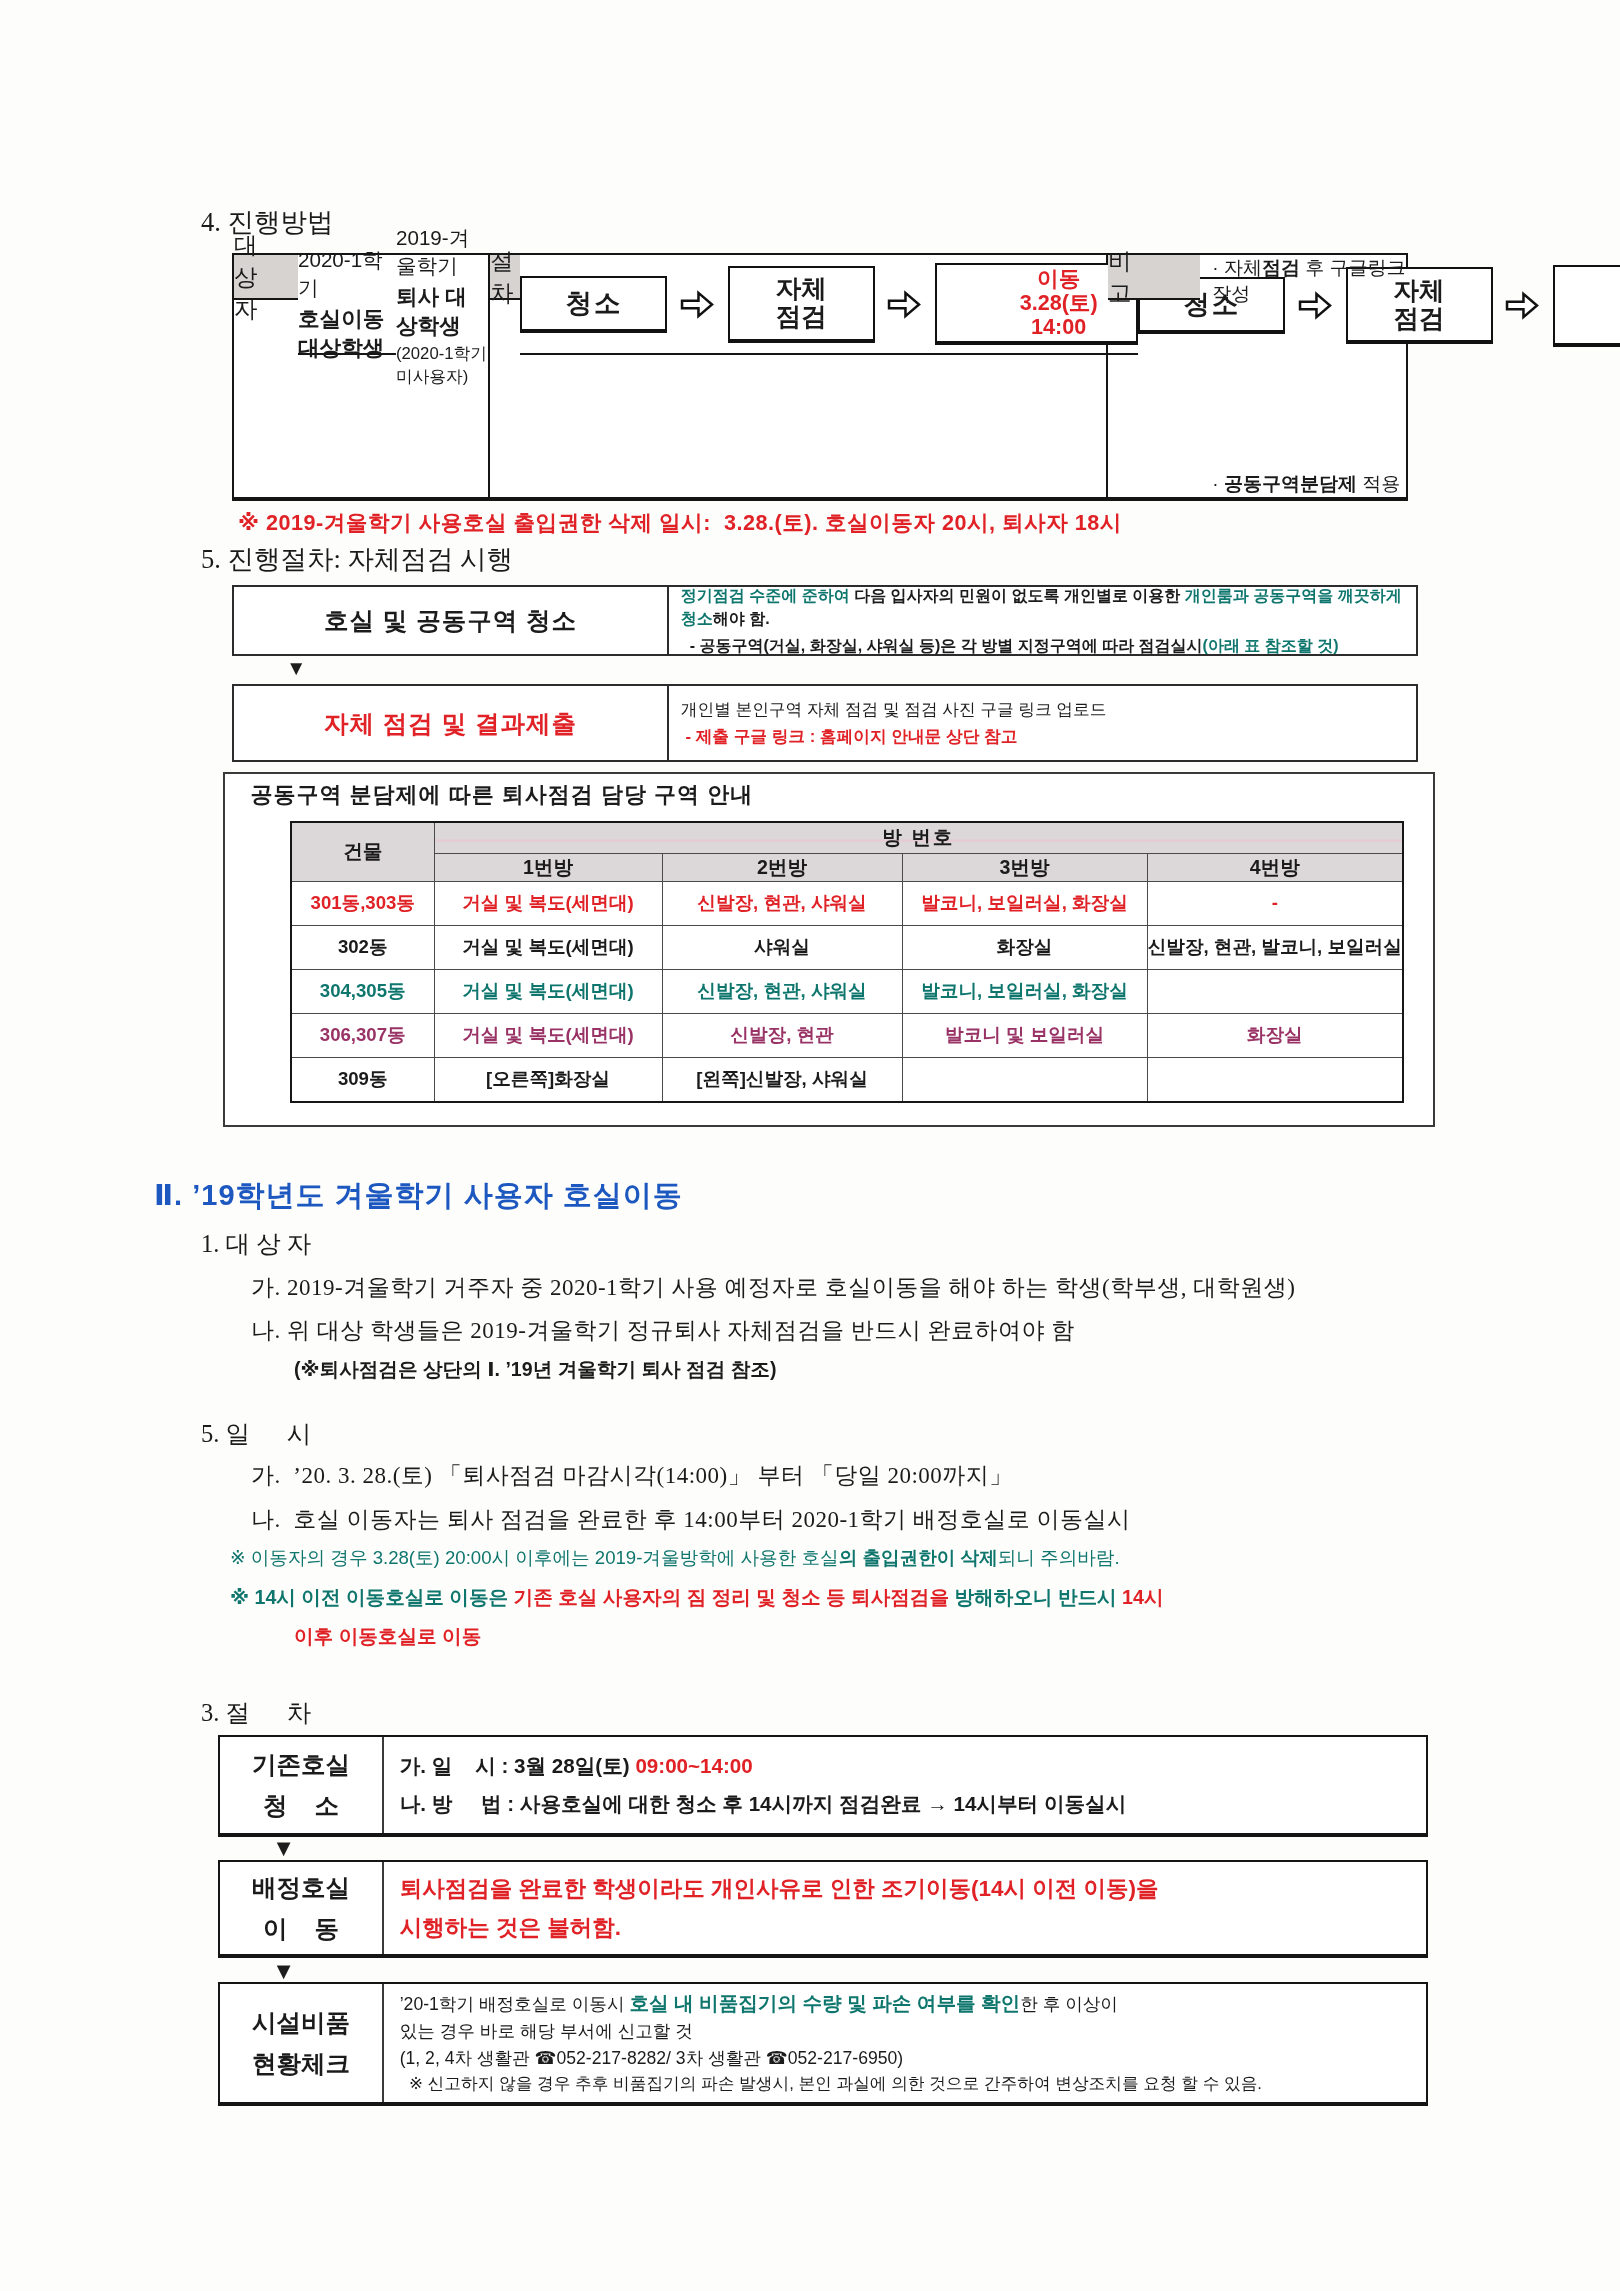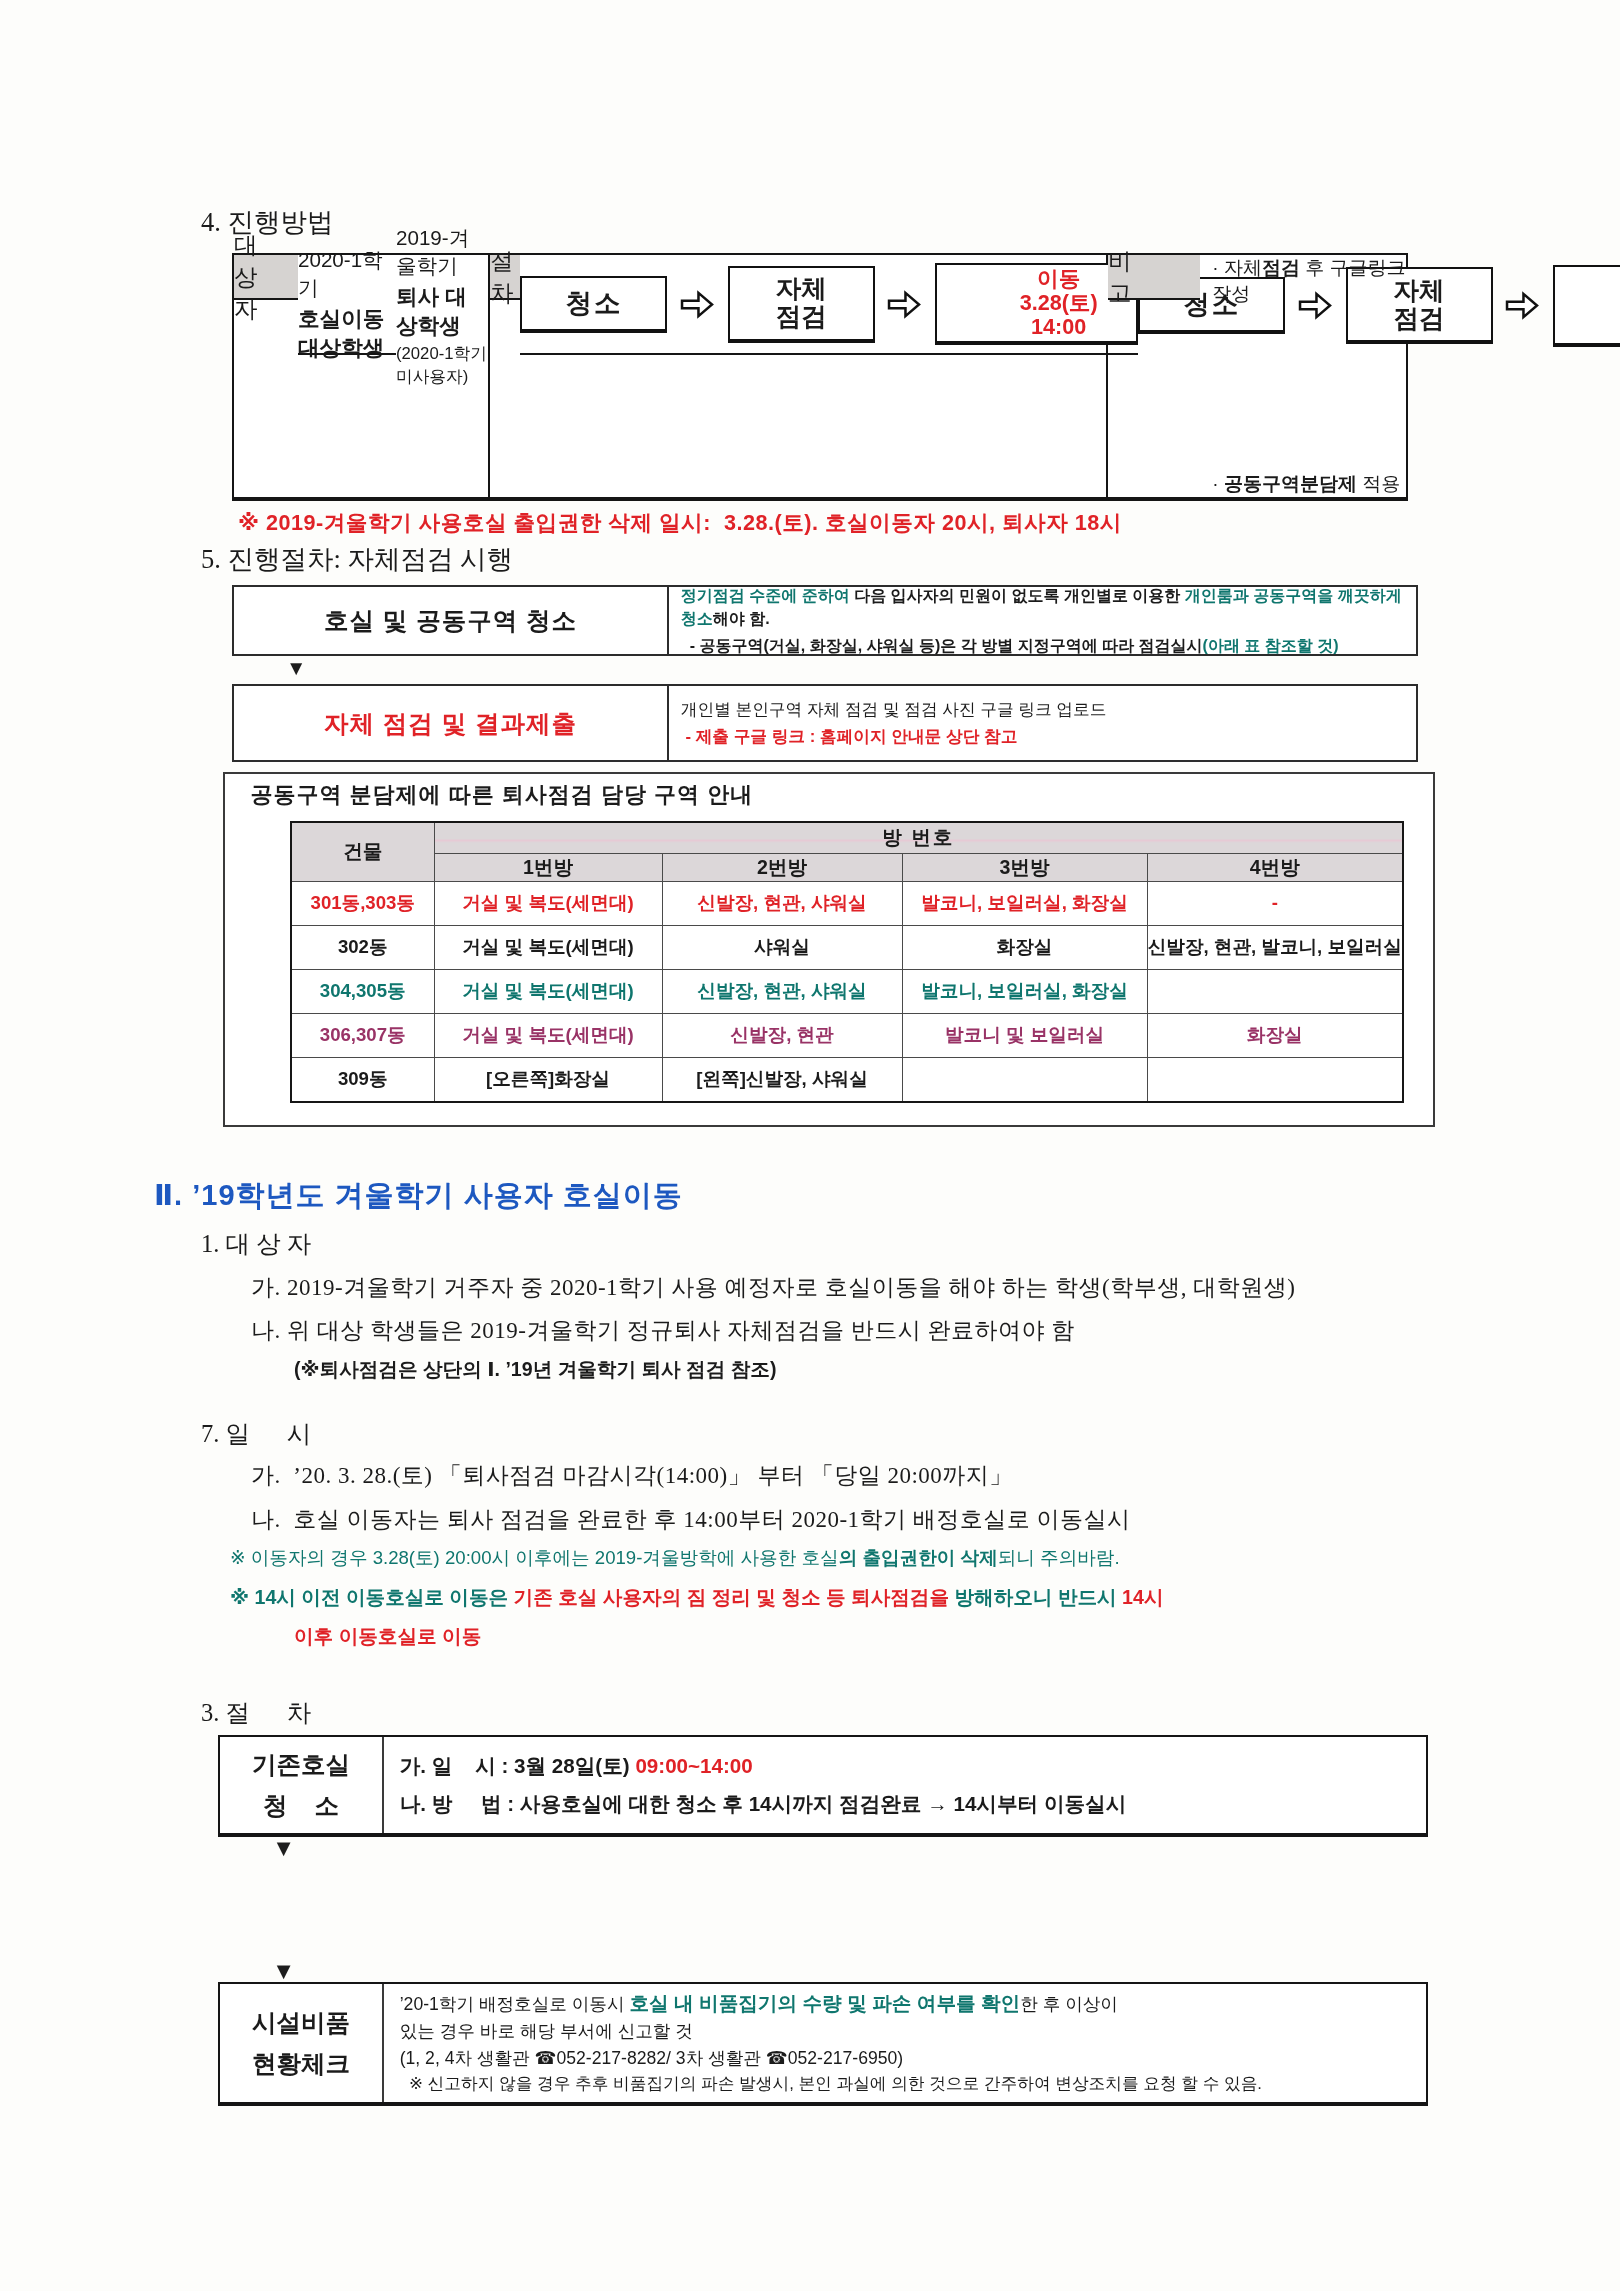--- a/index.html
+++ b/index.html
@@ -241,21 +241,21 @@
       </table>
   </div>
 
   <div class="abs iititle pre">Ⅱ. ’19학년도 겨울학기 사용자 호실이동</div>
 
   <div class="abs serif subt pre" style="left:201px;top:1227px;">1. 대 상 자</div>
   <div class="abs serif item pre" style="left:251px;top:1272px;">가. 2019-겨울학기 거주자 중 2020-1학기 사용 예정자로 호실이동을 해야 하는 학생(학부생, 대학원생)</div>
   <div class="abs serif item pre" style="left:251px;top:1315px;">나. 위 대상 학생들은 2019-겨울학기 정규퇴사 자체점검을 반드시 완료하여야 함</div>
   <div class="abs b pre" style="left:294px;top:1356px;font-size:19.6px;">(※퇴사점검은 상단의 Ⅰ. ’19년 겨울학기 퇴사 점검 참조)</div>
 
-  <div class="abs serif subt pre" style="left:201px;top:1417px;">7. 일      시</div>
+  <div class="abs serif subt pre" style="left:201px;top:1417px;">5. 일      시</div>
   <div class="abs serif item pre" style="left:251px;top:1460px;">가.  ’20. 3. 28.(토) 「퇴사점검 마감시각(14:00)」 부터 「당일 20:00까지」</div>
   <div class="abs serif item pre" style="left:251px;top:1504px;">나.  호실 이동자는 퇴사 점검을 완료한 후 14:00부터 2020-1학기 배정호실로 이동실시</div>
   <div class="abs pre" style="left:230px;top:1545px;font-size:18.6px;"><span class="blue">※ 이동자의 경우 3.28(토) 20:00시 이후에는 2019-겨울방학에 사용한 호실</span><span class="blue b">의 출입권한이 삭제</span><span class="blue">되니 주의바람.</span></div>
   <div class="abs pre b" style="left:230px;top:1584px;font-size:19.6px;"><span class="blue">※ 14시 이전 이동호실로 이동은 </span><span class="red">기존 호실 사용자의 짐 정리 및 청소 등 퇴사점검을 </span><span class="blue">방해하오니 반드시 </span><span class="red">14시</span></div>
   <div class="abs pre b red" style="left:294px;top:1623px;font-size:19.6px;">이후 이동호실로 이동</div>
 
   <div class="abs serif subt pre" style="left:201px;top:1696px;">3. 절      차</div>
 
   <div class="abs sbox sb-a">
     <div class="slbl">
@@ -263,20 +263,30 @@
       <span class="pre">청    소</span>
     </div>
     <div class="scnt">
       <div class="pre"><span>가. 일    시 : 3월 28일(토) </span><span class="red">09:00~14:00</span></div>
       <div class="pre">나. 방     법 : 사용호실에 대한 청소 후 14시까지 점검완료 → 14시부터 이동실시</div>
     </div>
   </div>
 
   <div class="abs dar" style="left:272px;top:1837px;font-size:23.5px;">▼</div>
 
+  <div class="abs sbox sb-b">
+    <div class="slbl">
+      <span class="pre">배정호실</span>
+      <span class="pre">이    동</span>
+    </div>
+    <div class="scnt">
+      <div class="pre">퇴사점검을 완료한 학생이라도 개인사유로 인한 조기이동(14시 이전 이동)을</div>
+      <div class="pre">시행하는 것은 불허함.</div>
+    </div>
+  </div>
 
   <div class="abs dar" style="left:272px;top:1960px;font-size:23.5px;">▼</div>
 
   <div class="abs sbox sb-c">
     <div class="slbl">
       <span class="pre">시설비품</span>
       <span class="pre">현황체크</span>
     </div>
     <div class="scnt">
       <div class="pre"><span>’20-1학기 배정호실로 이동시 </span><span class="blue bl">호실 내 비품집기의 수량 및 파손 여부를 확인</span><span>한 후 이상이</span></div>

